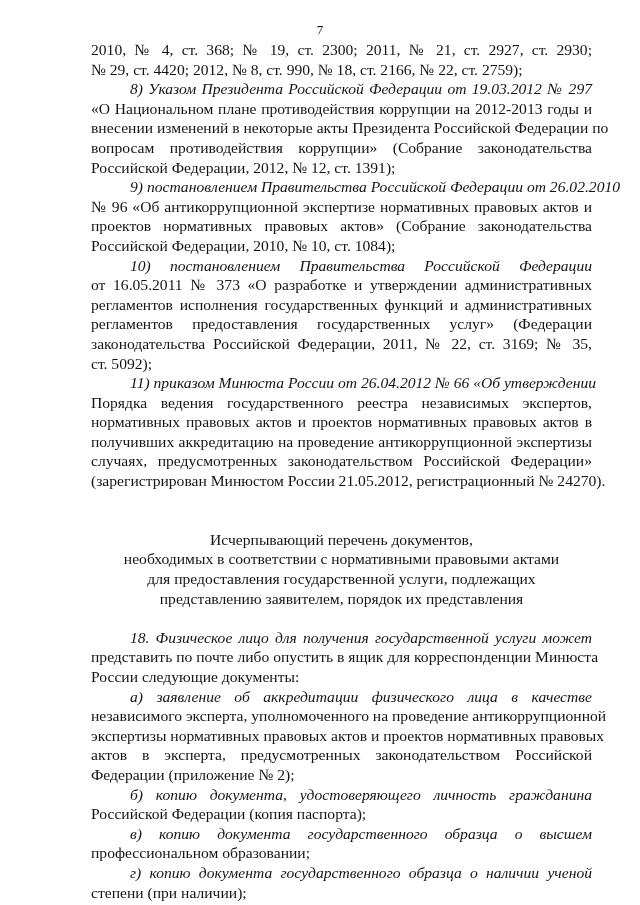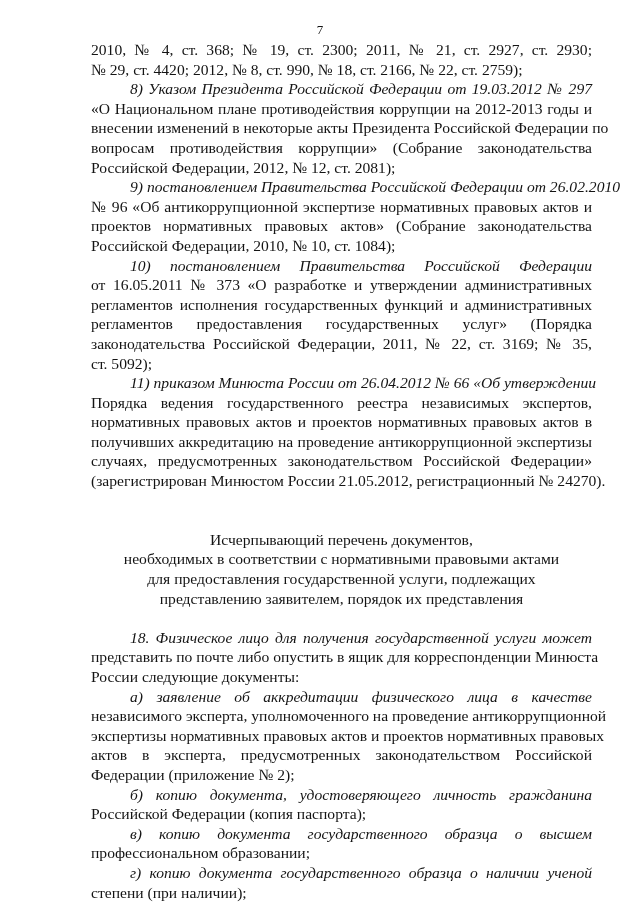--- a/index.html
+++ b/index.html
@@ -22,33 +22,33 @@
 <div class="content" id="content">
     <div>
       <div class="line">2010, № 4, ст. 368; № 19, ст. 2300; 2011, № 21, ст. 2927, ст. 2930;</div>
       <div class="line last">№ 29, ст. 4420; 2012, № 8, ст. 990, № 18, ст. 2166, № 22, ст. 2759);</div>
     </div>
     <div>
       <div class="line indent">8) Указом Президента Российской Федерации от 19.03.2012 № 297</div>
       <div class="line">«О Национальном плане противодействия коррупции на 2012-2013 годы и</div>
       <div class="line">внесении изменений в некоторые акты Президента Российской Федерации по</div>
       <div class="line">вопросам противодействия коррупции» (Собрание законодательства</div>
-      <div class="line last">Российской Федерации, 2012, № 12, ст. 2081);</div>
+      <div class="line last">Российской Федерации, 2012, № 12, ст. 1391);</div>
     </div>
     <div>
       <div class="line indent">9) постановлением Правительства Российской Федерации от 26.02.2010</div>
       <div class="line">№ 96 «Об антикоррупционной экспертизе нормативных правовых актов и</div>
       <div class="line">проектов нормативных правовых актов» (Собрание законодательства</div>
       <div class="line last">Российской Федерации, 2010, № 10, ст. 1084);</div>
     </div>
     <div>
       <div class="line indent">10) постановлением Правительства Российской Федерации</div>
       <div class="line">от 16.05.2011 № 373 «О разработке и утверждении административных</div>
       <div class="line">регламентов исполнения государственных функций и административных</div>
-      <div class="line">регламентов предоставления государственных услуг» (Порядка</div>
+      <div class="line">регламентов предоставления государственных услуг» (Федерации</div>
       <div class="line">законодательства Российской Федерации, 2011, № 22, ст. 3169; № 35,</div>
       <div class="line last">ст. 5092);</div>
     </div>
     <div>
       <div class="line indent">11) приказом Минюста России от 26.04.2012 № 66 «Об утверждении</div>
       <div class="line">Порядка ведения государственного реестра независимых экспертов,</div>
       <div class="line">нормативных правовых актов и проектов нормативных правовых актов в</div>
       <div class="line">получивших аккредитацию на проведение антикоррупционной экспертизы</div>
       <div class="line">случаях, предусмотренных законодательством Российской Федерации»</div>
       <div class="line last">(зарегистрирован Минюстом России  21.05.2012, регистрационный № 24270).</div>

